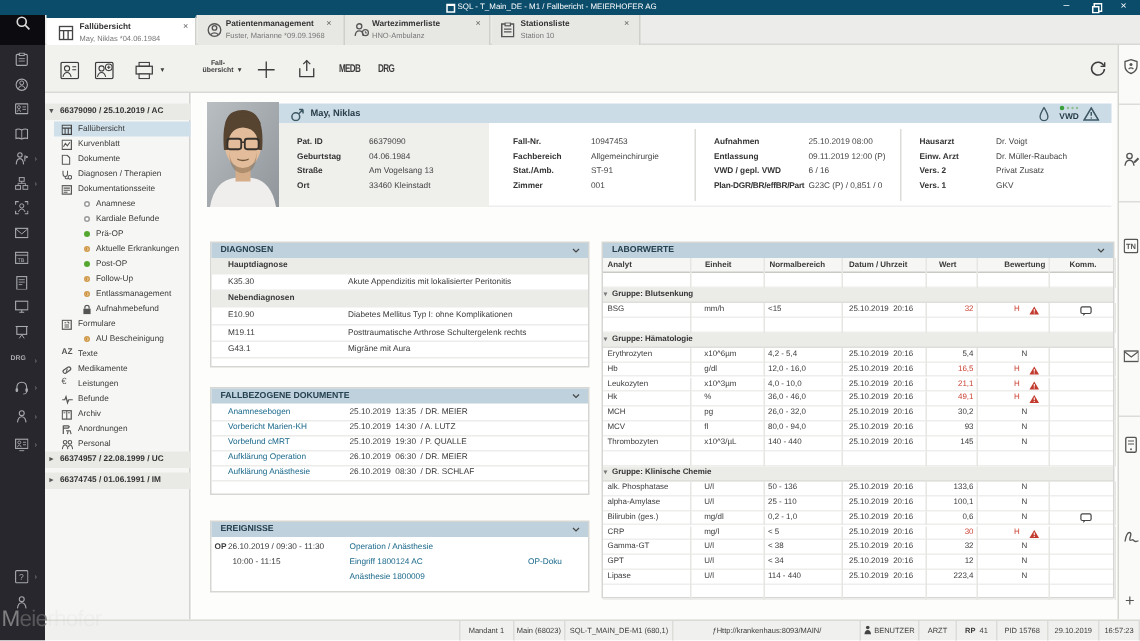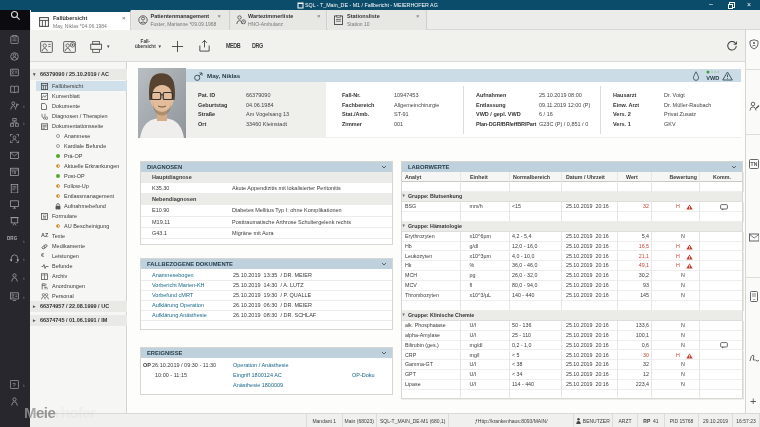--- a/index.html
+++ b/index.html
@@ -998,13 +998,13 @@
         <circle cx="2.5" cy="1.3" r="1.2" fill="#444"></circle>
         <path d="M0.3 6 Q0.5 3 2.5 3 Q4.5 3 4.7 6 Z" fill="#444"></path>
       </svg> BENUTZER</div>
   <div class="scell" style="left:582px;width:25px;">ARZT</div>
   <div class="scell" style="left:607px;width:27px;"><b>RP</b>&nbsp; 41</div>
   <div class="scell" style="left:634px;width:34px;">PID 15768</div>
   <div class="scell" style="left:668px;width:34px;">29.10.2019</div>
   <div class="scell" style="left:702px;width:28px;border-right:1px solid #dcdcd9;">16:57:23</div>
 </div>
 
-<div class="ab" style="left:1px;top:404px;font-size:15px;font-weight:bold;color:rgba(150,150,150,0.8);letter-spacing:-0.5px;padding-left:23px;">M<span style="color:rgba(110,110,110,0.7)">eie</span><span style="color:rgba(150,150,150,0.07)">rhofer</span></div>
+<div class="ab" style="left:1px;top:404px;font-size:15px;font-weight:normal;color:rgba(150,150,150,0.8);letter-spacing:-0.5px;">M<span style="color:rgba(110,110,110,0.7)">eie</span><span style="color:rgba(150,150,150,0.07)">rhofer</span></div>
 
 </body></html>

